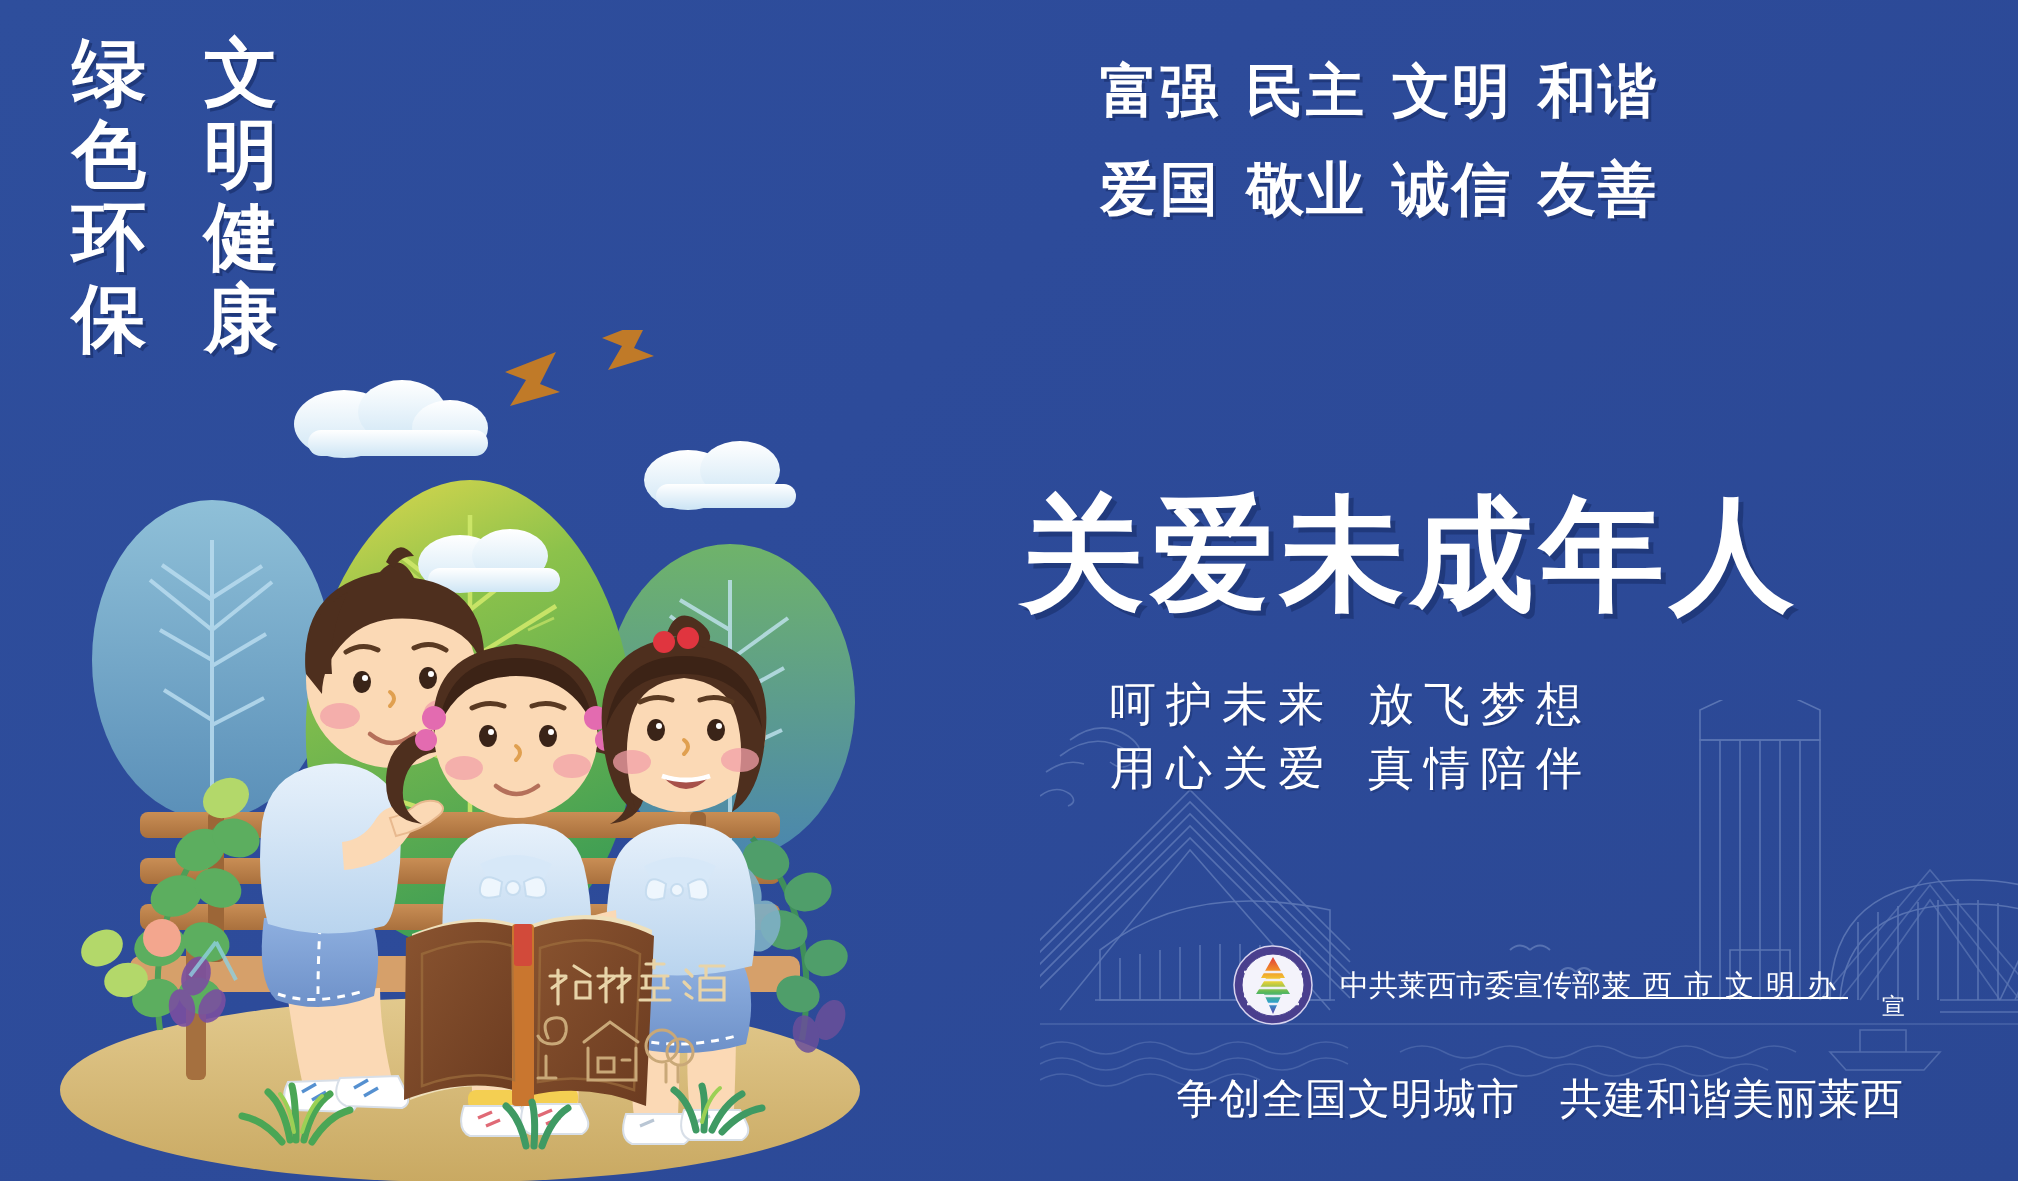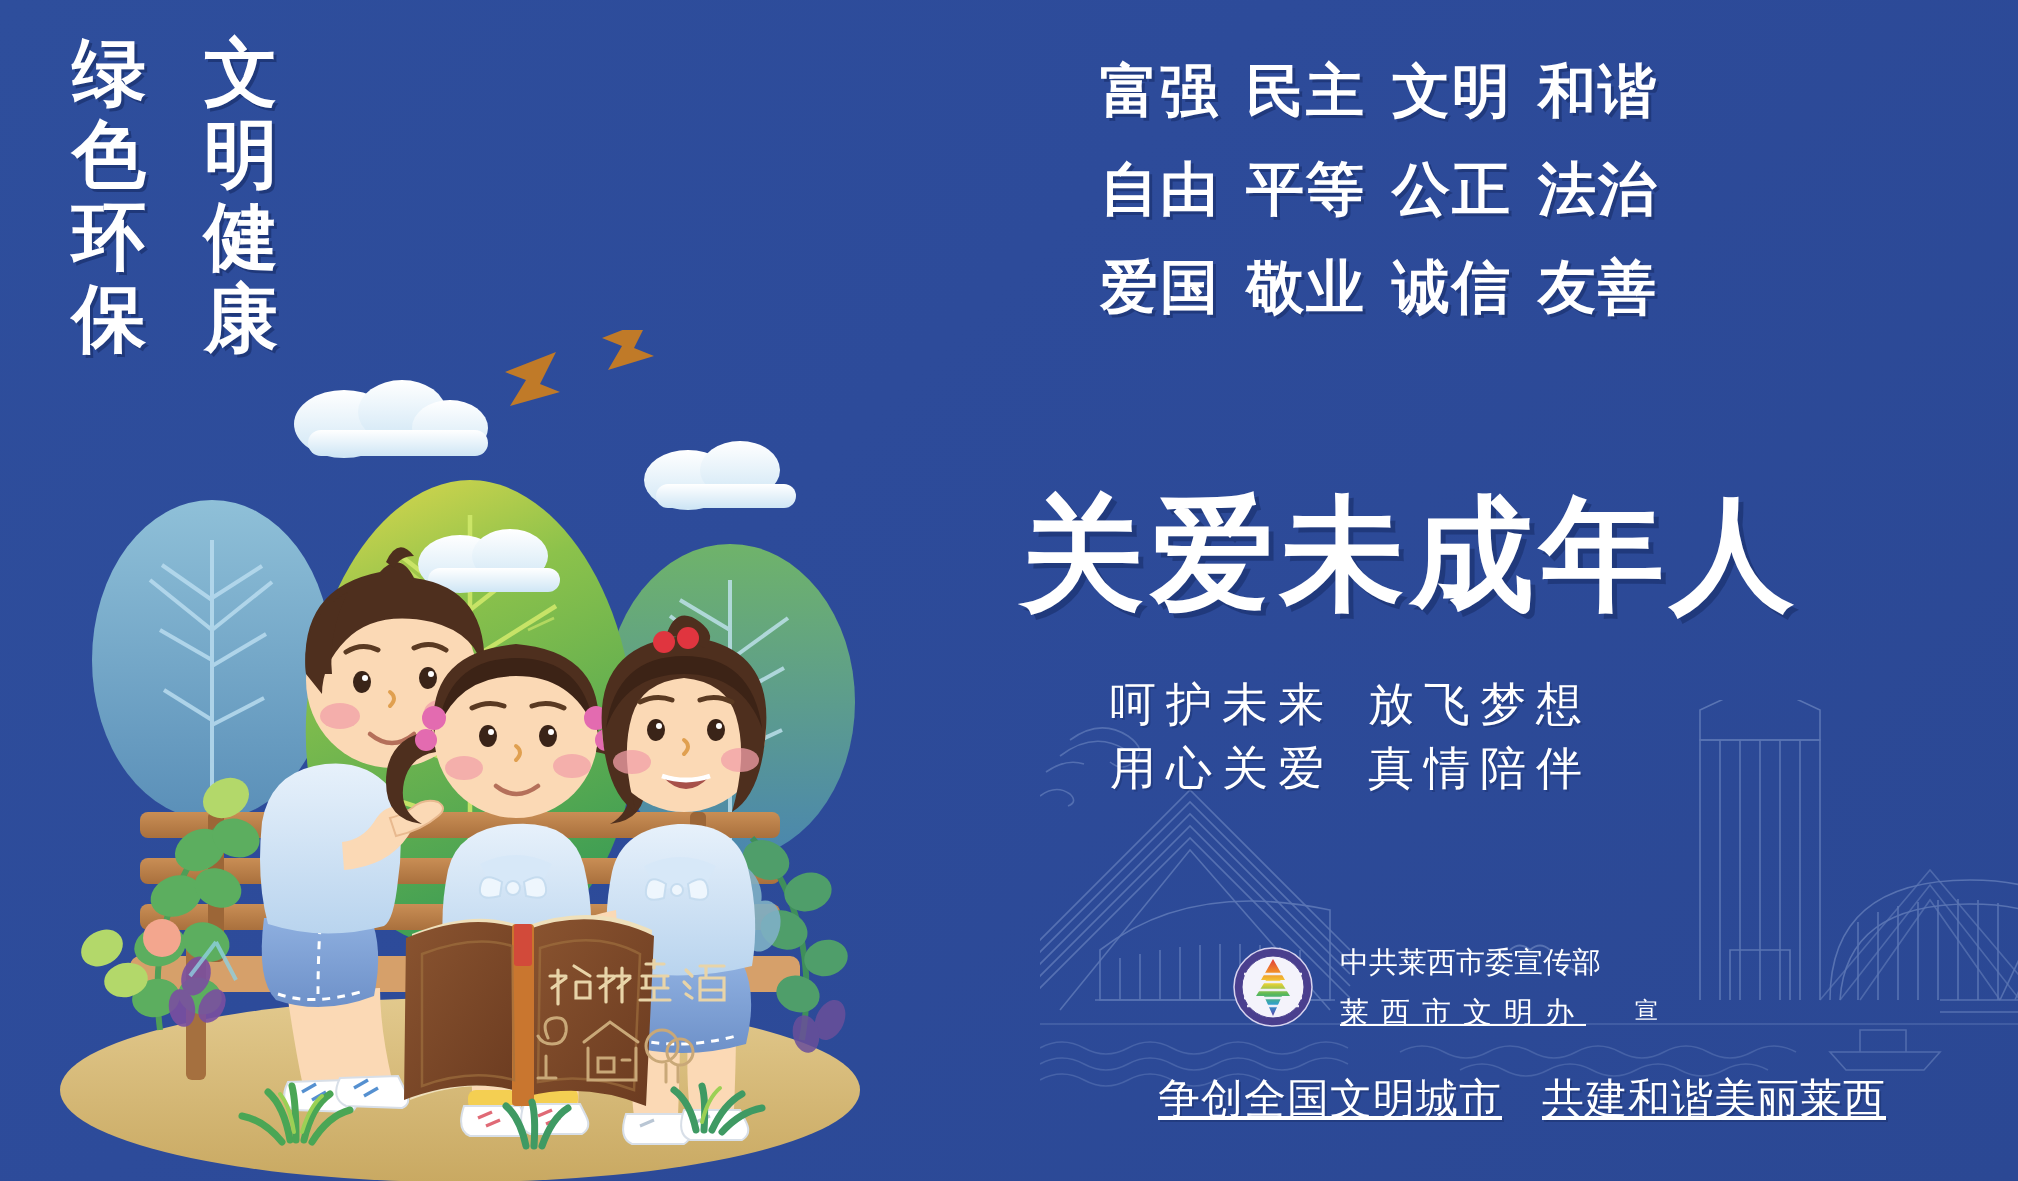--- a/index.html
+++ b/index.html
@@ -74,41 +74,40 @@
   }
   .sub-line .gap { display:inline-block; width:34px; }
 
   
   .org-row {
     position:absolute; left:1232px; top:944px;
     display:flex; align-items:center; gap:26px;
   }
   .emblem { width:82px; height:82px; position:relative; flex:0 0 auto; }
   .emblem svg { display:block; }
-  .org-names { display:flex; flex-direction:column; gap:14px; }
+  .org-names { display:flex; flex-direction:row; gap:1px; }
   .org-line {
     font-size:29px; line-height:36px; color:#fff; font-weight:400;
     font-family:"DejaVu Sans","Liberation Sans",sans-serif;
   }
   .org-line.spaced { letter-spacing:12px;text-decoration:underline; }
   .org-suffix {
     align-self:flex-end; margin-bottom:6px; margin-left:8px;
     font-size:23px; line-height:28px; color:#fff;
     font-family:"DejaVu Sans","Liberation Sans",sans-serif;
   }
 
   
   .bottom-slogan {
-    position:absolute; left:1092px; top:1072px; width:860px;
-    text-align:center;
+    position:absolute; left:1044px; top:1072px; width:860px;
+    text-align:right;
     font-size:42px; line-height:54px; color:#fff; font-weight:400;
     letter-spacing:1px;
     text-shadow:2px 2px 0 rgba(20,40,95,.4);
     font-family:"DejaVu Sans","Liberation Sans",sans-serif;
-    text-decoration:underline;
   }
   .bottom-slogan .gap { display:inline-block; width:40px; }
 
   
   .illus { position:absolute; left:40px; top:330px; width:880px; height:851px; }
   .illus svg { display:block; width:100%; height:100%; }
 </style>
 </head>
 <body>
 
@@ -227,23 +226,20 @@
       <div class="vchar">文</div>
       <div class="vchar">明</div>
       <div class="vchar">健</div>
       <div class="vchar">康</div>
     </div>
   </div>
 
   <div class="values">
     <div class="values-line">
       <span>富强</span><span>民主</span><span>文明</span><span>和谐</span>
-    </div>
-    <div class="values-line">
-      <span>自由</span><span>平等</span><span>公正</span><span>法治</span>
     </div>
     <div class="values-line">
       <span>爱国</span><span>敬业</span><span>诚信</span><span>友善</span>
     </div>
   </div>
 
   <div class="headline">关爱未成年人</div>
 
   <div class="subs">
     <div class="sub-line">

